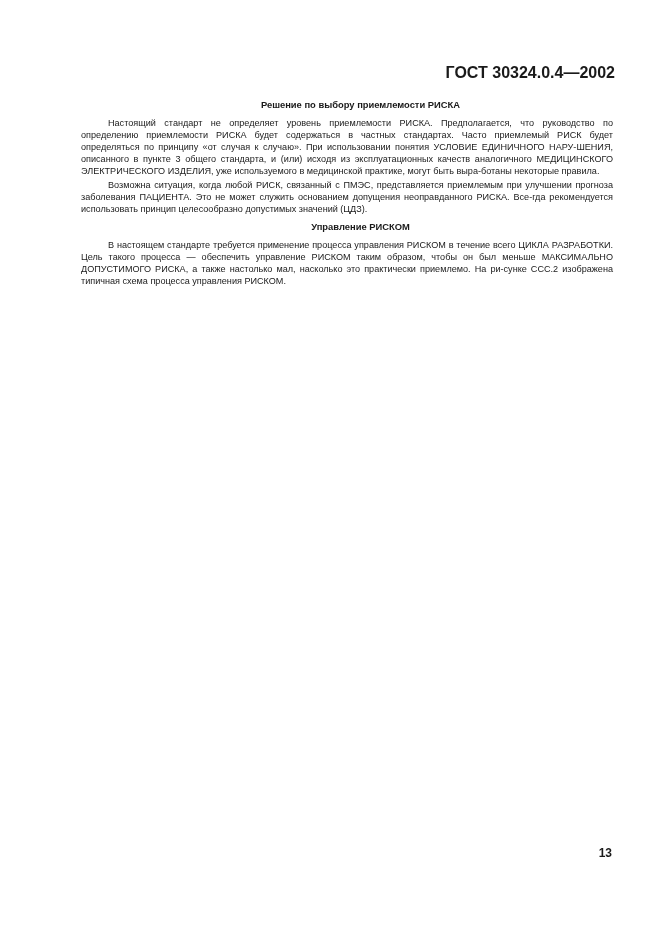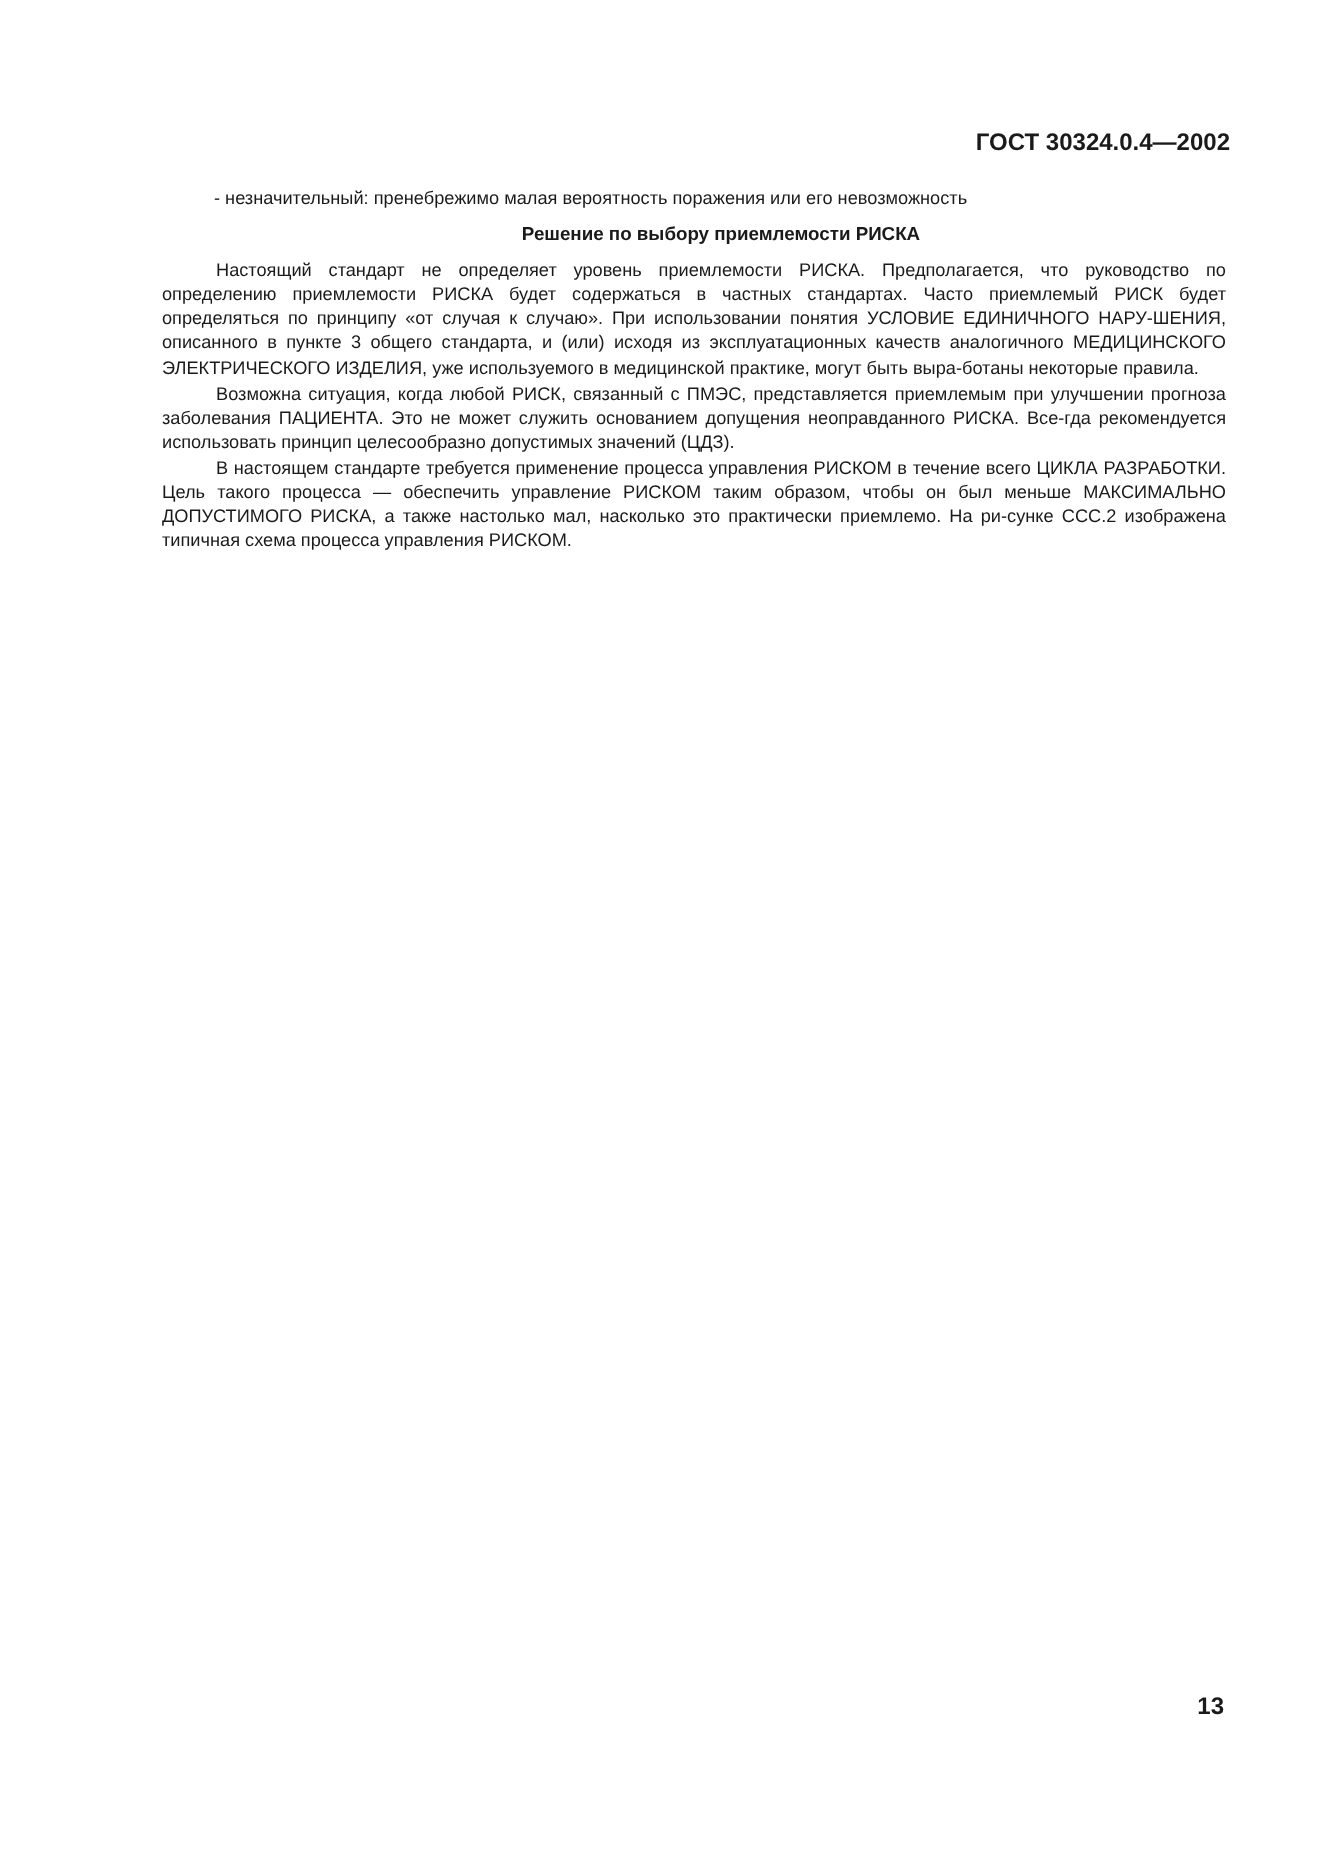--- a/index.html
+++ b/index.html
@@ -1,32 +1,32 @@
 <!DOCTYPE html>
 <html><head>
 <meta charset="utf-8">
 <style>
   html, body { margin: 0; padding: 0; background: #ffffff; }
   body { width: 661px; height: 935px; position: relative; overflow: hidden;
          font-family: "Liberation Sans", "DejaVu Sans", sans-serif; color: #1a1a1a; }
-  .header { position: absolute; top: 64px; right: 46px; font-weight: bold; font-size: 12px; }
+  .header { position: absolute; top: 64px; right: 46px; font-weight: bold; font-size: 16px; }
   .content { position: absolute; left: 80px; top: 93px; width: 534px; font-size: 9.1px; line-height: 12.1px; }
   .item { margin: 0 0 0 27px; }
   .heading { font-weight: bold; margin: 6px 0 6px 27px; font-size: 9.4px; text-align: center; }
   .para { text-align: justify; text-indent: 27px; margin: 1px; }
   .page-num { position: absolute; top: 846px; right: 49px; font-weight: bold; font-size: 12px; }
 </style>
 </head>
 <body>
 
 <div class="header">ГОСТ 30324.0.4—2002</div>
 
 <div class="content">
-  <p class="item" style="margin-top:0;margin-bottom:0;">- незначительный: пренебрежимо малая вероятность поражения или его невозможность</p>
 
   <div class="heading">Решение по выбору приемлемости РИСКА</div>
   <p class="para">Настоящий стандарт не определяет уровень приемлемости РИСКА. Предполагается, что руководство по определению приемлемости РИСКА будет содержаться в частных стандартах. Часто приемлемый РИСК будет определяться по принципу «от случая к случаю». При использовании понятия УСЛОВИЕ ЕДИНИЧНОГО НАРУ-ШЕНИЯ, описанного в пункте 3 общего стандарта, и (или) исходя из эксплуатационных качеств аналогичного МЕДИЦИНСКОГО ЭЛЕКТРИЧЕСКОГО ИЗДЕЛИЯ, уже используемого в медицинской практике, могут быть выра-ботаны некоторые правила.</p>
   <p class="para">Возможна ситуация, когда любой РИСК, связанный с ПМЭС, представляется приемлемым при улучшении прогноза заболевания ПАЦИЕНТА. Это не может служить основанием допущения неоправданного РИСКА. Все-гда рекомендуется использовать принцип целесообразно допустимых значений (ЦДЗ).</p>
 
+  <div class="heading">Управление РИСКОМ</div>
   <p class="para">В настоящем стандарте требуется применение процесса управления РИСКОМ в течение всего ЦИКЛА РАЗРАБОТКИ. Цель такого процесса — обеспечить управление РИСКОМ таким образом, чтобы он был меньше МАКСИМАЛЬНО ДОПУСТИМОГО РИСКА, а также настолько мал, насколько это практически приемлемо. На ри-сунке ССС.2 изображена типичная схема процесса управления РИСКОМ.</p>
 </div>
 
 <div class="page-num">13</div>
 
 </body></html>

